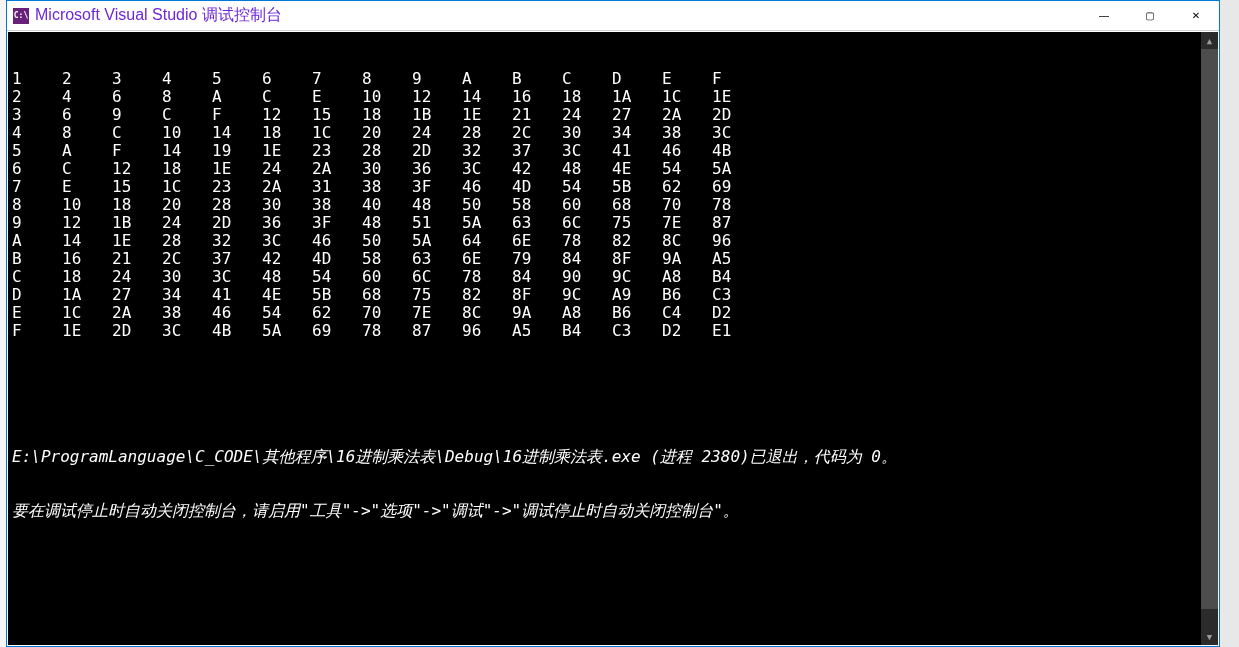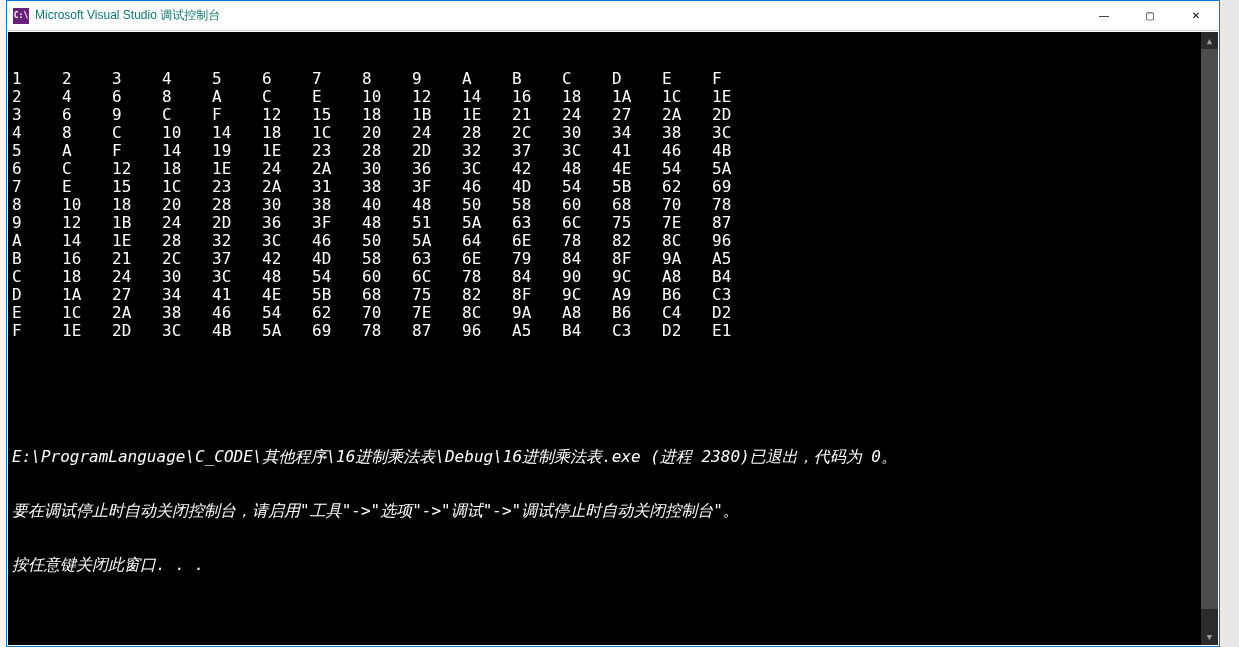--- a/index.html
+++ b/index.html
@@ -43,22 +43,22 @@
       display: flex;
       align-items: center;
       justify-content: center;
       font-size: 8px;
       font-weight: bold;
       color: #fff;
       font-family: Consolas, monospace;
     }
     .titlebar-title {
       flex: 1;
-      font-size: 12px;
-      color: #0f766e;
+      font-size: 16px;
+      color: #6d28d9;
     }
     .titlebar-controls {
       display: flex;
       height: 100%;
     }
     .titlebar-btn {
       width: 46px;
       height: 100%;
       display: flex;
       align-items: center;
@@ -162,21 +162,20 @@
       <div class="titlebar-btn close">✕</div>
     </div>
   </div>
 
   <div class="console-area">
     <div id="table-container"><div class="table-row"><div class="cell first">1</div><div class="cell">2</div><div class="cell">3</div><div class="cell">4</div><div class="cell">5</div><div class="cell">6</div><div class="cell">7</div><div class="cell">8</div><div class="cell">9</div><div class="cell">A</div><div class="cell">B</div><div class="cell">C</div><div class="cell">D</div><div class="cell">E</div><div class="cell">F</div></div><div class="table-row"><div class="cell first">2</div><div class="cell">4</div><div class="cell">6</div><div class="cell">8</div><div class="cell">A</div><div class="cell">C</div><div class="cell">E</div><div class="cell">10</div><div class="cell">12</div><div class="cell">14</div><div class="cell">16</div><div class="cell">18</div><div class="cell">1A</div><div class="cell">1C</div><div class="cell">1E</div></div><div class="table-row"><div class="cell first">3</div><div class="cell">6</div><div class="cell">9</div><div class="cell">C</div><div class="cell">F</div><div class="cell">12</div><div class="cell">15</div><div class="cell">18</div><div class="cell">1B</div><div class="cell">1E</div><div class="cell">21</div><div class="cell">24</div><div class="cell">27</div><div class="cell">2A</div><div class="cell">2D</div></div><div class="table-row"><div class="cell first">4</div><div class="cell">8</div><div class="cell">C</div><div class="cell">10</div><div class="cell">14</div><div class="cell">18</div><div class="cell">1C</div><div class="cell">20</div><div class="cell">24</div><div class="cell">28</div><div class="cell">2C</div><div class="cell">30</div><div class="cell">34</div><div class="cell">38</div><div class="cell">3C</div></div><div class="table-row"><div class="cell first">5</div><div class="cell">A</div><div class="cell">F</div><div class="cell">14</div><div class="cell">19</div><div class="cell">1E</div><div class="cell">23</div><div class="cell">28</div><div class="cell">2D</div><div class="cell">32</div><div class="cell">37</div><div class="cell">3C</div><div class="cell">41</div><div class="cell">46</div><div class="cell">4B</div></div><div class="table-row"><div class="cell first">6</div><div class="cell">C</div><div class="cell">12</div><div class="cell">18</div><div class="cell">1E</div><div class="cell">24</div><div class="cell">2A</div><div class="cell">30</div><div class="cell">36</div><div class="cell">3C</div><div class="cell">42</div><div class="cell">48</div><div class="cell">4E</div><div class="cell">54</div><div class="cell">5A</div></div><div class="table-row"><div class="cell first">7</div><div class="cell">E</div><div class="cell">15</div><div class="cell">1C</div><div class="cell">23</div><div class="cell">2A</div><div class="cell">31</div><div class="cell">38</div><div class="cell">3F</div><div class="cell">46</div><div class="cell">4D</div><div class="cell">54</div><div class="cell">5B</div><div class="cell">62</div><div class="cell">69</div></div><div class="table-row"><div class="cell first">8</div><div class="cell">10</div><div class="cell">18</div><div class="cell">20</div><div class="cell">28</div><div class="cell">30</div><div class="cell">38</div><div class="cell">40</div><div class="cell">48</div><div class="cell">50</div><div class="cell">58</div><div class="cell">60</div><div class="cell">68</div><div class="cell">70</div><div class="cell">78</div></div><div class="table-row"><div class="cell first">9</div><div class="cell">12</div><div class="cell">1B</div><div class="cell">24</div><div class="cell">2D</div><div class="cell">36</div><div class="cell">3F</div><div class="cell">48</div><div class="cell">51</div><div class="cell">5A</div><div class="cell">63</div><div class="cell">6C</div><div class="cell">75</div><div class="cell">7E</div><div class="cell">87</div></div><div class="table-row"><div class="cell first">A</div><div class="cell">14</div><div class="cell">1E</div><div class="cell">28</div><div class="cell">32</div><div class="cell">3C</div><div class="cell">46</div><div class="cell">50</div><div class="cell">5A</div><div class="cell">64</div><div class="cell">6E</div><div class="cell">78</div><div class="cell">82</div><div class="cell">8C</div><div class="cell">96</div></div><div class="table-row"><div class="cell first">B</div><div class="cell">16</div><div class="cell">21</div><div class="cell">2C</div><div class="cell">37</div><div class="cell">42</div><div class="cell">4D</div><div class="cell">58</div><div class="cell">63</div><div class="cell">6E</div><div class="cell">79</div><div class="cell">84</div><div class="cell">8F</div><div class="cell">9A</div><div class="cell">A5</div></div><div class="table-row"><div class="cell first">C</div><div class="cell">18</div><div class="cell">24</div><div class="cell">30</div><div class="cell">3C</div><div class="cell">48</div><div class="cell">54</div><div class="cell">60</div><div class="cell">6C</div><div class="cell">78</div><div class="cell">84</div><div class="cell">90</div><div class="cell">9C</div><div class="cell">A8</div><div class="cell">B4</div></div><div class="table-row"><div class="cell first">D</div><div class="cell">1A</div><div class="cell">27</div><div class="cell">34</div><div class="cell">41</div><div class="cell">4E</div><div class="cell">5B</div><div class="cell">68</div><div class="cell">75</div><div class="cell">82</div><div class="cell">8F</div><div class="cell">9C</div><div class="cell">A9</div><div class="cell">B6</div><div class="cell">C3</div></div><div class="table-row"><div class="cell first">E</div><div class="cell">1C</div><div class="cell">2A</div><div class="cell">38</div><div class="cell">46</div><div class="cell">54</div><div class="cell">62</div><div class="cell">70</div><div class="cell">7E</div><div class="cell">8C</div><div class="cell">9A</div><div class="cell">A8</div><div class="cell">B6</div><div class="cell">C4</div><div class="cell">D2</div></div><div class="table-row"><div class="cell first">F</div><div class="cell">1E</div><div class="cell">2D</div><div class="cell">3C</div><div class="cell">4B</div><div class="cell">5A</div><div class="cell">69</div><div class="cell">78</div><div class="cell">87</div><div class="cell">96</div><div class="cell">A5</div><div class="cell">B4</div><div class="cell">C3</div><div class="cell">D2</div><div class="cell">E1</div></div></div>
 
     <div class="msg-block">
       <div class="msg-line">E:\ProgramLanguage\C_CODE\其他程序\16进制乘法表\Debug\16进制乘法表.exe (进程 2380)已退出，代码为 0。</div>
       <div class="msg-line">要在调试停止时自动关闭控制台，请启用"工具"-&gt;"选项"-&gt;"调试"-&gt;"调试停止时自动关闭控制台"。</div>
-      <div class="msg-line">按任意键关闭此窗口. . .</div>
     </div>
 
     <div class="scrollbar-right">
       <div class="scrollbar-arrow up">▲</div>
       <div class="scrollbar-thumb"></div>
       <div class="scrollbar-arrow down">▼</div>
     </div>
   </div>
 </div>
 

